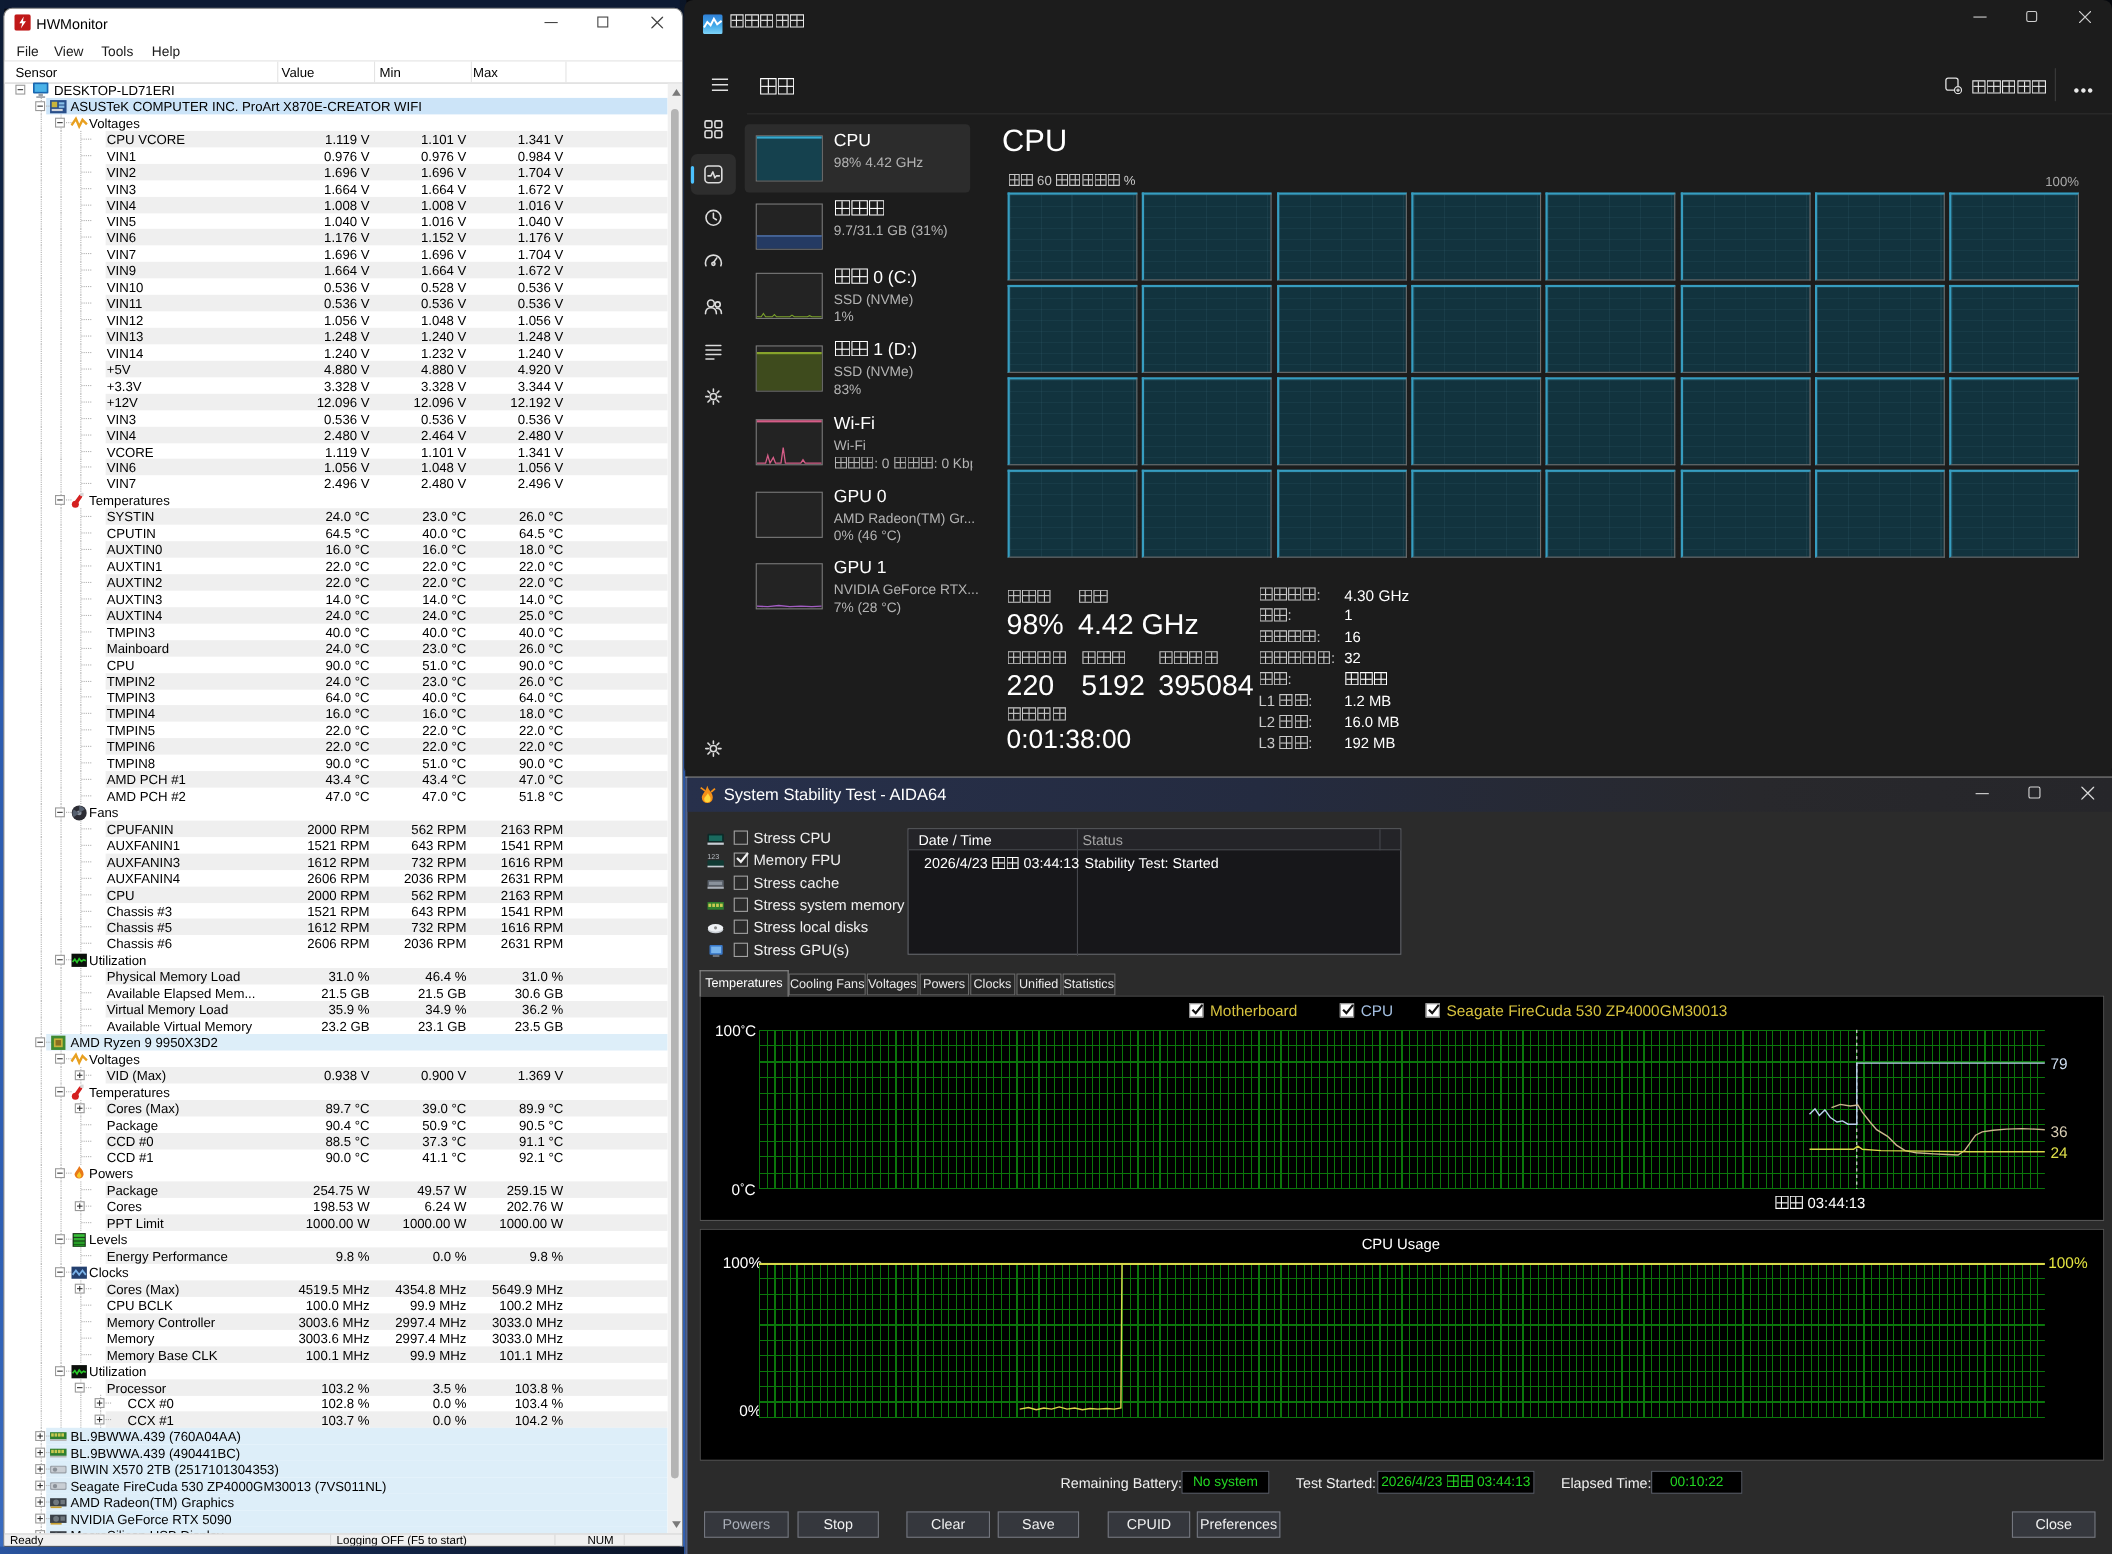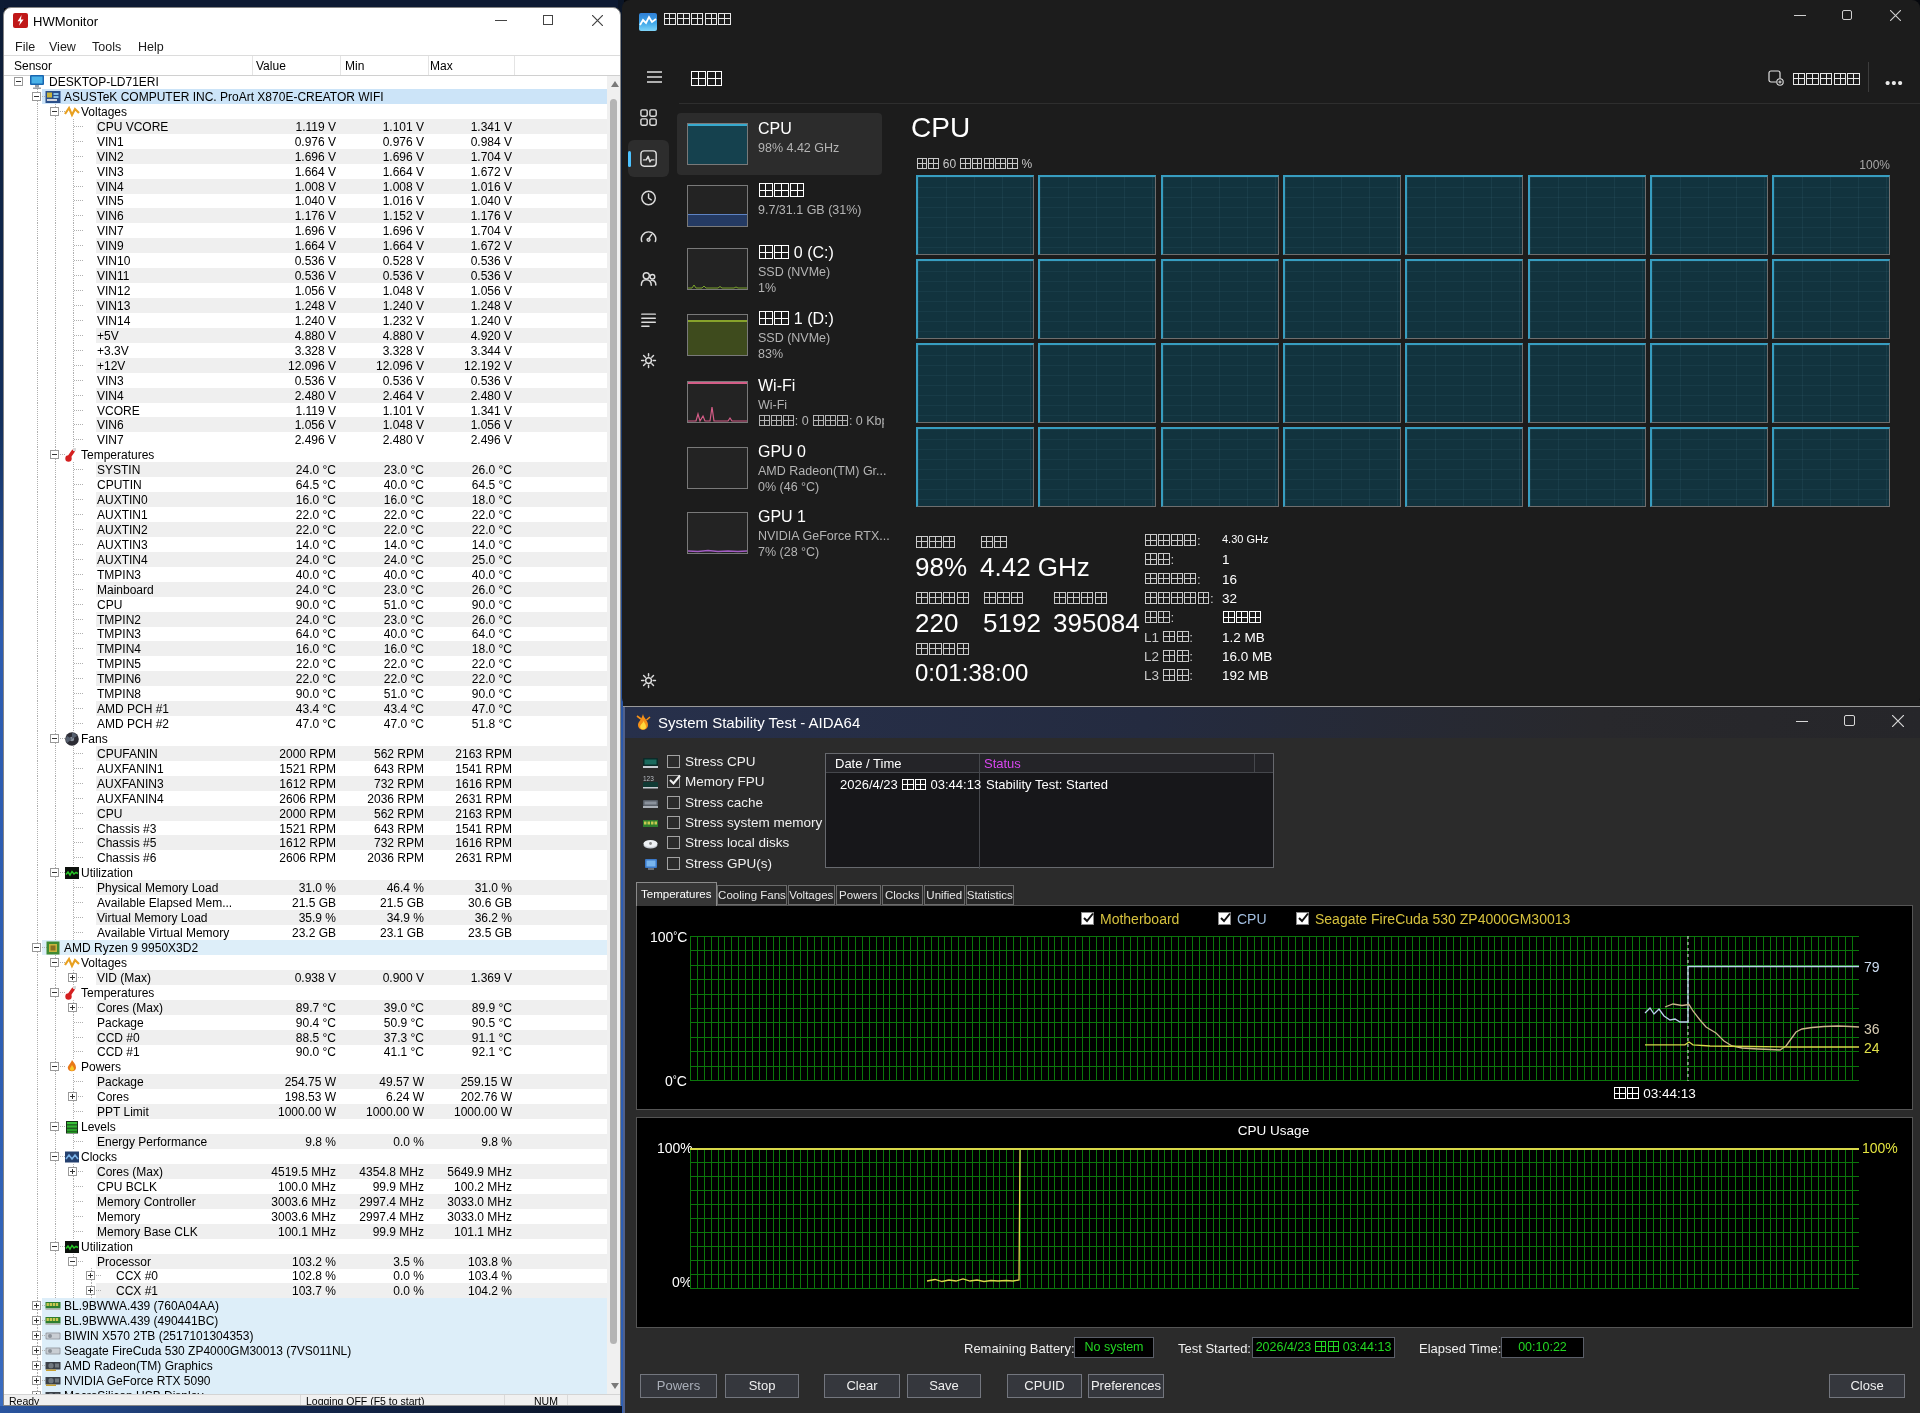--- a/index.html
+++ b/index.html
@@ -1281,21 +1281,21 @@
     <div class="ab" style="left:358px;top:552px;font-size:26px;color:#fff">4.42 GHz</div>
     <div class="ab" style="left:293px;top:590px;font-size:14px;color:#c9c9c9"><i class="cj"></i><i class="cj"></i><i class="cj"></i><i class="cj"></i></div>
     <div class="ab" style="left:293px;top:608px;font-size:26px;color:#fff">220</div>
     <div class="ab" style="left:361px;top:590px;font-size:14px;color:#c9c9c9"><i class="cj"></i><i class="cj"></i><i class="cj"></i></div>
     <div class="ab" style="left:361px;top:608px;font-size:26px;color:#fff">5192</div>
     <div class="ab" style="left:431px;top:590px;font-size:14px;color:#c9c9c9"><i class="cj"></i><i class="cj"></i><i class="cj"></i><i class="cj"></i></div>
     <div class="ab" style="left:431px;top:608px;font-size:26px;color:#fff">395084</div>
     <div class="ab" style="left:293px;top:641px;font-size:14px;color:#c9c9c9"><i class="cj"></i><i class="cj"></i><i class="cj"></i><i class="cj"></i></div>
     <div class="ab" style="left:293px;top:659px;font-size:24px;color:#fff">0:01:38:00</div>
     <div class="ab" style="left:522px;top:533px;font-size:13.5px;color:#c9c9c9"><i class="cj"></i><i class="cj"></i><i class="cj"></i><i class="cj"></i>:</div>
-    <div class="ab" style="left:600px;top:533px;font-size:11px;color:#fff">4.30 GHz</div>
+    <div class="ab" style="left:600px;top:533px;font-size:14px;color:#fff">4.30 GHz</div>
     <div class="ab" style="left:522px;top:552.3px;font-size:13.5px;color:#c9c9c9"><i class="cj"></i><i class="cj"></i>:</div>
     <div class="ab" style="left:600px;top:552.3px;font-size:13.5px;color:#fff">1</div>
     <div class="ab" style="left:522px;top:571.5999999999999px;font-size:13.5px;color:#c9c9c9"><i class="cj"></i><i class="cj"></i><i class="cj"></i><i class="cj"></i>:</div>
     <div class="ab" style="left:600px;top:571.5999999999999px;font-size:13.5px;color:#fff">16</div>
     <div class="ab" style="left:522px;top:590.8999999999999px;font-size:13.5px;color:#c9c9c9"><i class="cj"></i><i class="cj"></i><i class="cj"></i><i class="cj"></i><i class="cj"></i>:</div>
     <div class="ab" style="left:600px;top:590.8999999999999px;font-size:13.5px;color:#fff">32</div>
     <div class="ab" style="left:522px;top:610.1999999999998px;font-size:13.5px;color:#c9c9c9"><i class="cj"></i><i class="cj"></i>:</div>
     <div class="ab" style="left:600px;top:610.1999999999998px;font-size:13.5px;color:#fff"><i class="cj"></i><i class="cj"></i><i class="cj"></i></div>
     <div class="ab" style="left:522px;top:629.4999999999998px;font-size:13.5px;color:#c9c9c9">L1 <i class="cj"></i><i class="cj"></i>:</div>
     <div class="ab" style="left:600px;top:629.4999999999998px;font-size:13.5px;color:#fff">1.2 MB</div>
@@ -1362,21 +1362,21 @@
     <svg class="ab" style="left:18px;top:157px" width="16" height="15">
       <rect x="2" y="2" width="12" height="9" rx="1" fill="#3a78c8"></rect>
       <rect x="3.5" y="3.5" width="9" height="6" fill="#78b4ec"></rect>
       <rect x="5" y="11" width="6" height="2" fill="#6a7078"></rect>
     </svg>
     <div class="chk" style="left:42px;top:157px"></div>
     <div class="wlab" style="left:60px;top:156px;font-size:13.5px">Stress GPU(s)</div>
     <div class="ab" style="left:200px;top:53px;width:449px;height:115px;background:#17171a;border:1px solid #67696e">
       <div class="ab" style="left:0;top:0;width:447px;height:19px;background:#242428;border-bottom:1px solid #45474c"></div>
       <div class="ab" style="left:9px;top:2px;font-size:13px;color:#fff">Date / Time</div>
-      <div class="ab" style="left:158px;top:2px;font-size:13px;color:#d946ef">Status</div>
+      <div class="ab" style="left:158px;top:2px;font-size:13px;color:#a3a3a3">Status</div>
       <div class="ab" style="left:153px;top:0;width:1px;height:115px;background:#45474c"></div>
       <div class="ab" style="left:428px;top:0;width:1px;height:19px;background:#45474c"></div>
       <div class="ab" style="left:14px;top:23px;font-size:13px;color:#fff">2026/4/23 <i class="cj"></i><i class="cj"></i> 03:44:13</div>
       <div class="ab" style="left:160px;top:23px;font-size:13px;color:#fff">Stability Test: Started</div>
     </div>
     <div class="ab" style="left:11.0px;top:182px;width:80.5px;height:24px;background:#363636;border:1px solid #8a8a8a;border-bottom:none;color:#fff;font-size:11.5px;text-align:center;line-height:22px;z-index:3;white-space:nowrap">Temperatures</div>
     <div class="ab" style="left:92.0px;top:185px;width:70px;height:20px;background:#262626;border:1px solid #6a6a6a;color:#e8e8e8;font-size:11.5px;text-align:center;line-height:18px;white-space:nowrap;overflow:hidden">Cooling Fans</div>
     <div class="ab" style="left:162.5px;top:185px;width:47.5px;height:20px;background:#262626;border:1px solid #6a6a6a;color:#e8e8e8;font-size:11.5px;text-align:center;line-height:18px;white-space:nowrap;overflow:hidden">Voltages</div>
     <div class="ab" style="left:210.5px;top:185px;width:45.5px;height:20px;background:#262626;border:1px solid #6a6a6a;color:#e8e8e8;font-size:11.5px;text-align:center;line-height:18px;white-space:nowrap;overflow:hidden">Powers</div>
     <div class="ab" style="left:256.5px;top:185px;width:41.5px;height:20px;background:#262626;border:1px solid #6a6a6a;color:#e8e8e8;font-size:11.5px;text-align:center;line-height:18px;white-space:nowrap;overflow:hidden">Clocks</div>

